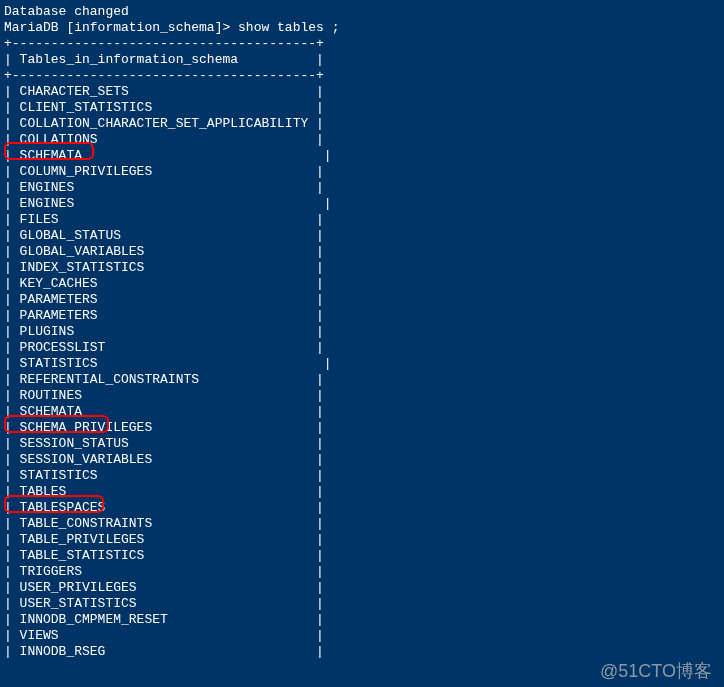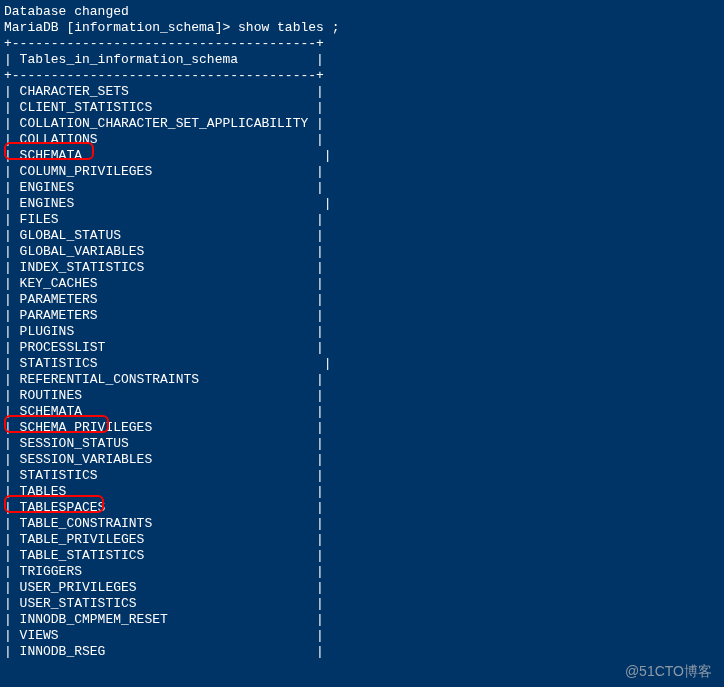--- a/index.html
+++ b/index.html
@@ -27,21 +27,21 @@
       position: absolute;
       border: 2px solid #ff0000;
       border-radius: 6px;
       pointer-events: none;
     }
     .watermark {
       position: absolute;
       bottom: 8px;
       right: 12px;
       color: #bbbbbb;
-      font-size: 14px;
+      font-size: 18px;
       font-family: sans-serif;
       opacity: 0.75;
     }
   </style>
 </head>
 <body>
 
 <div class="terminal-line">Database changed</div>
 <div class="terminal-line"><span>MariaDB [information_schema]&gt; </span><span>show tables ;</span></div>
 <div class="terminal-line">+---------------------------------------+</div>

